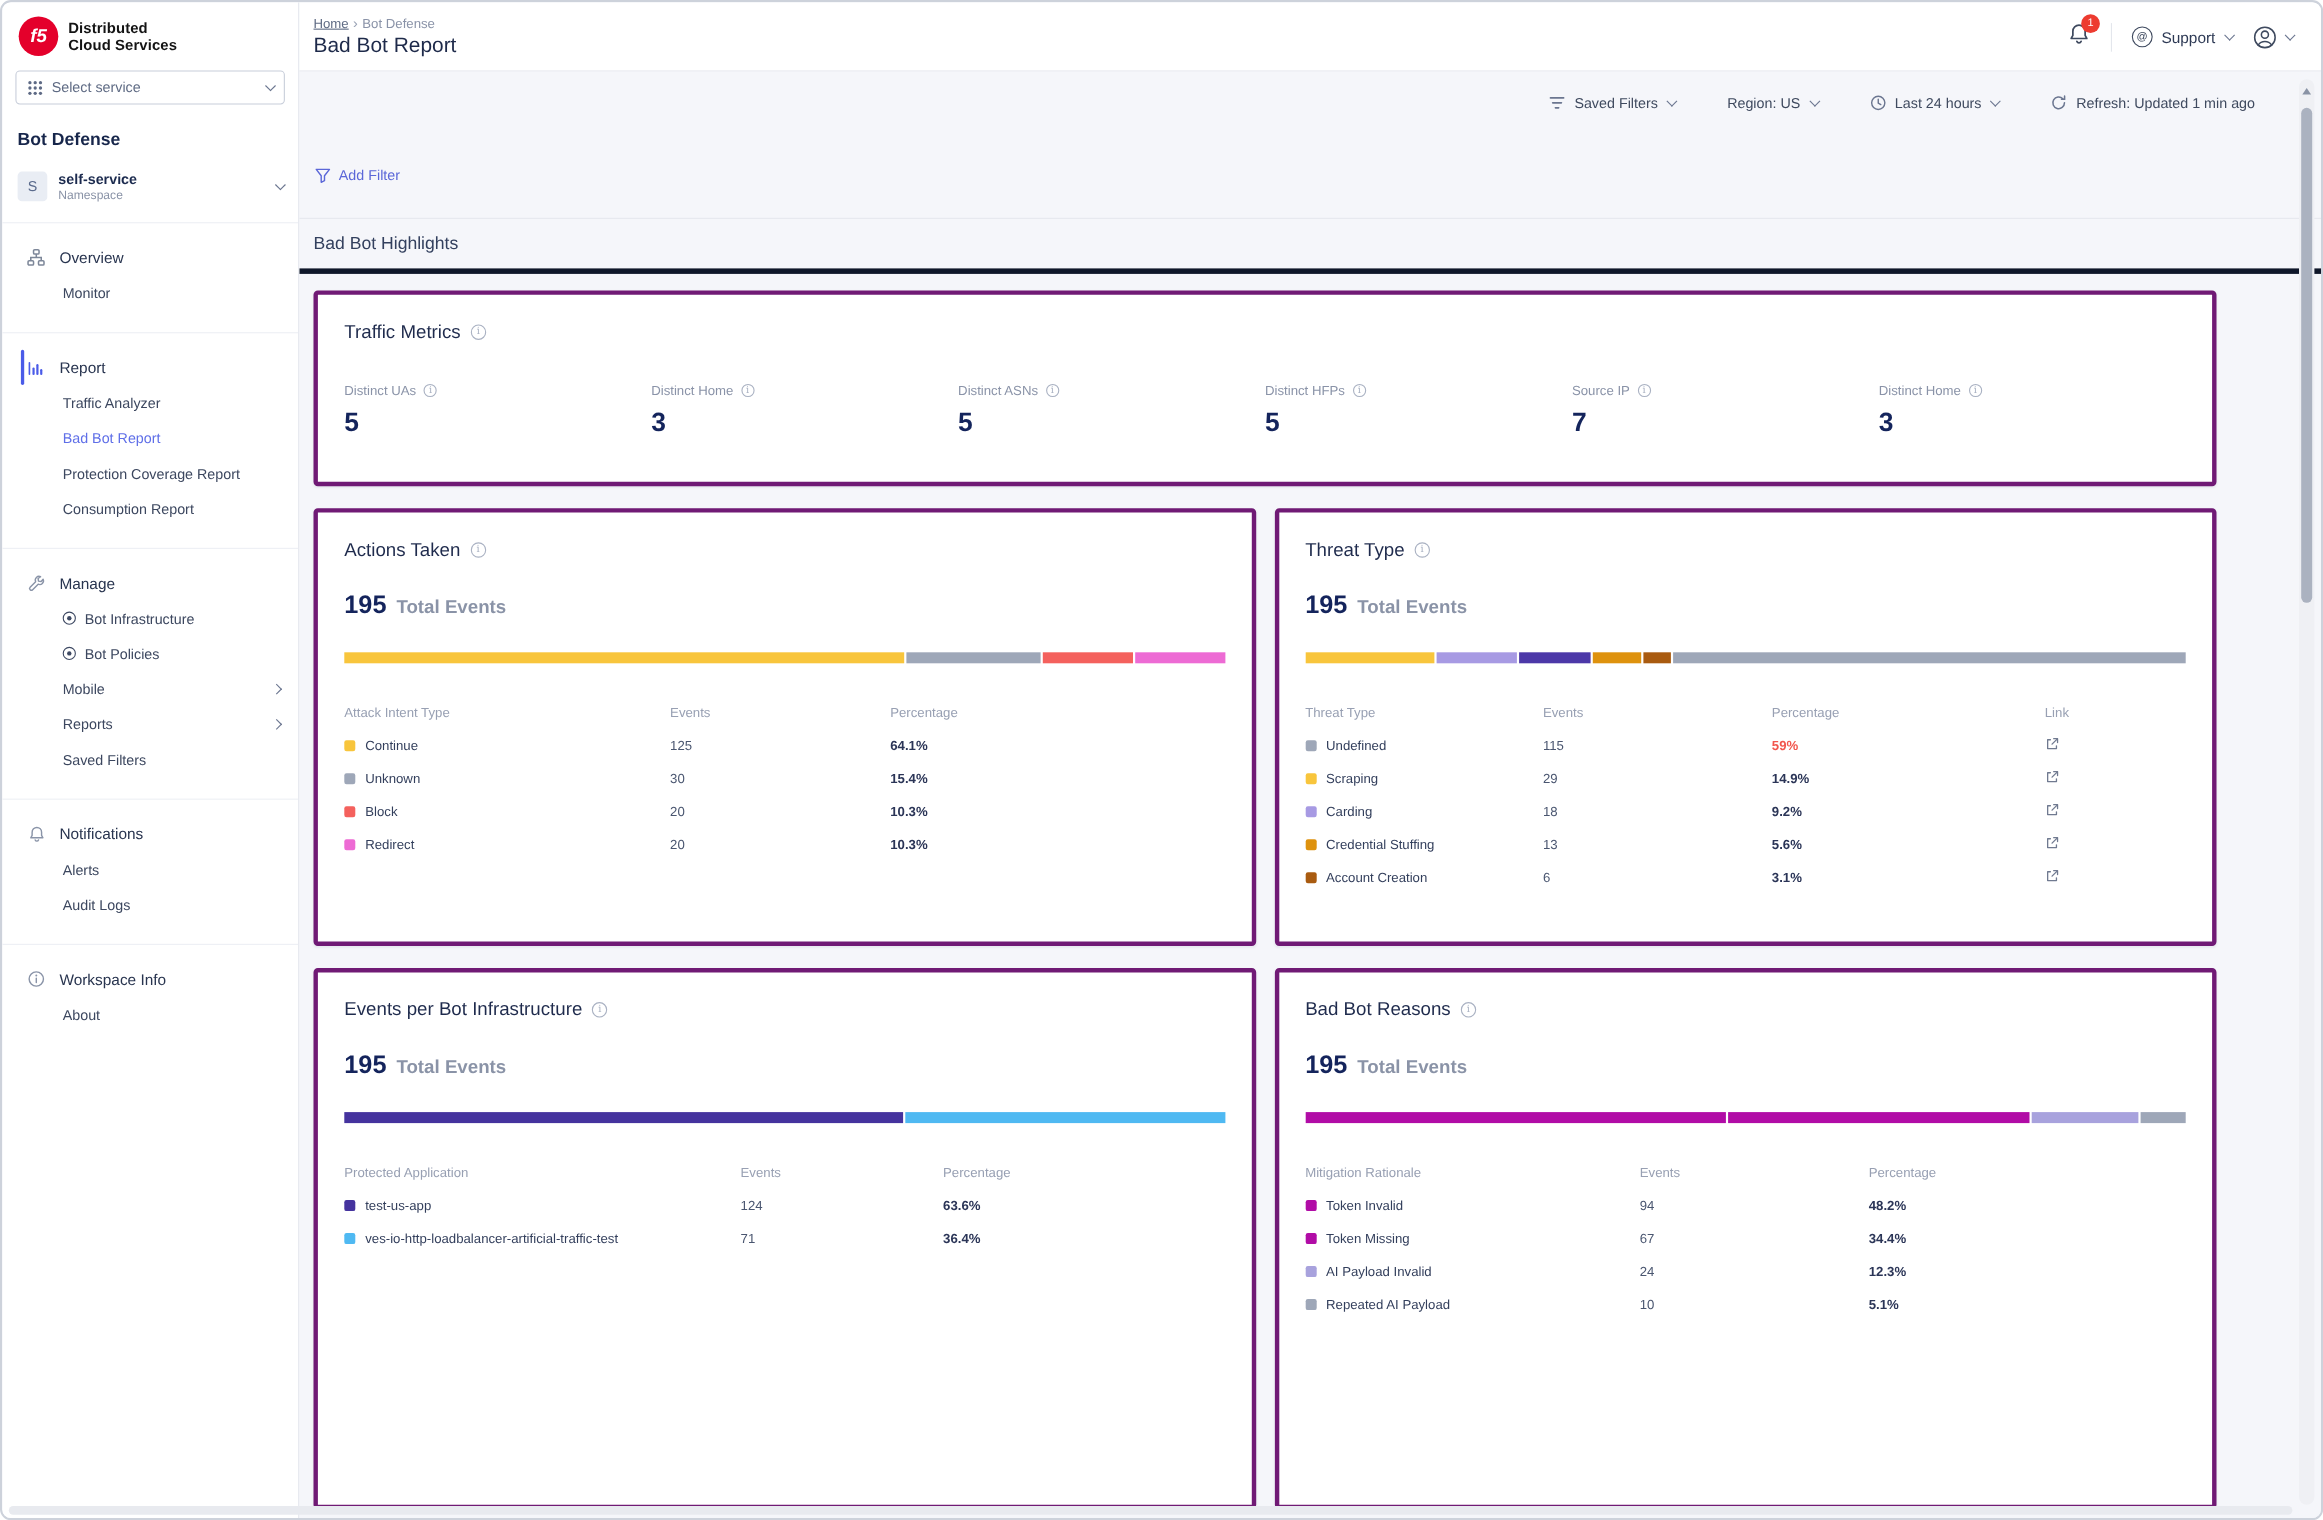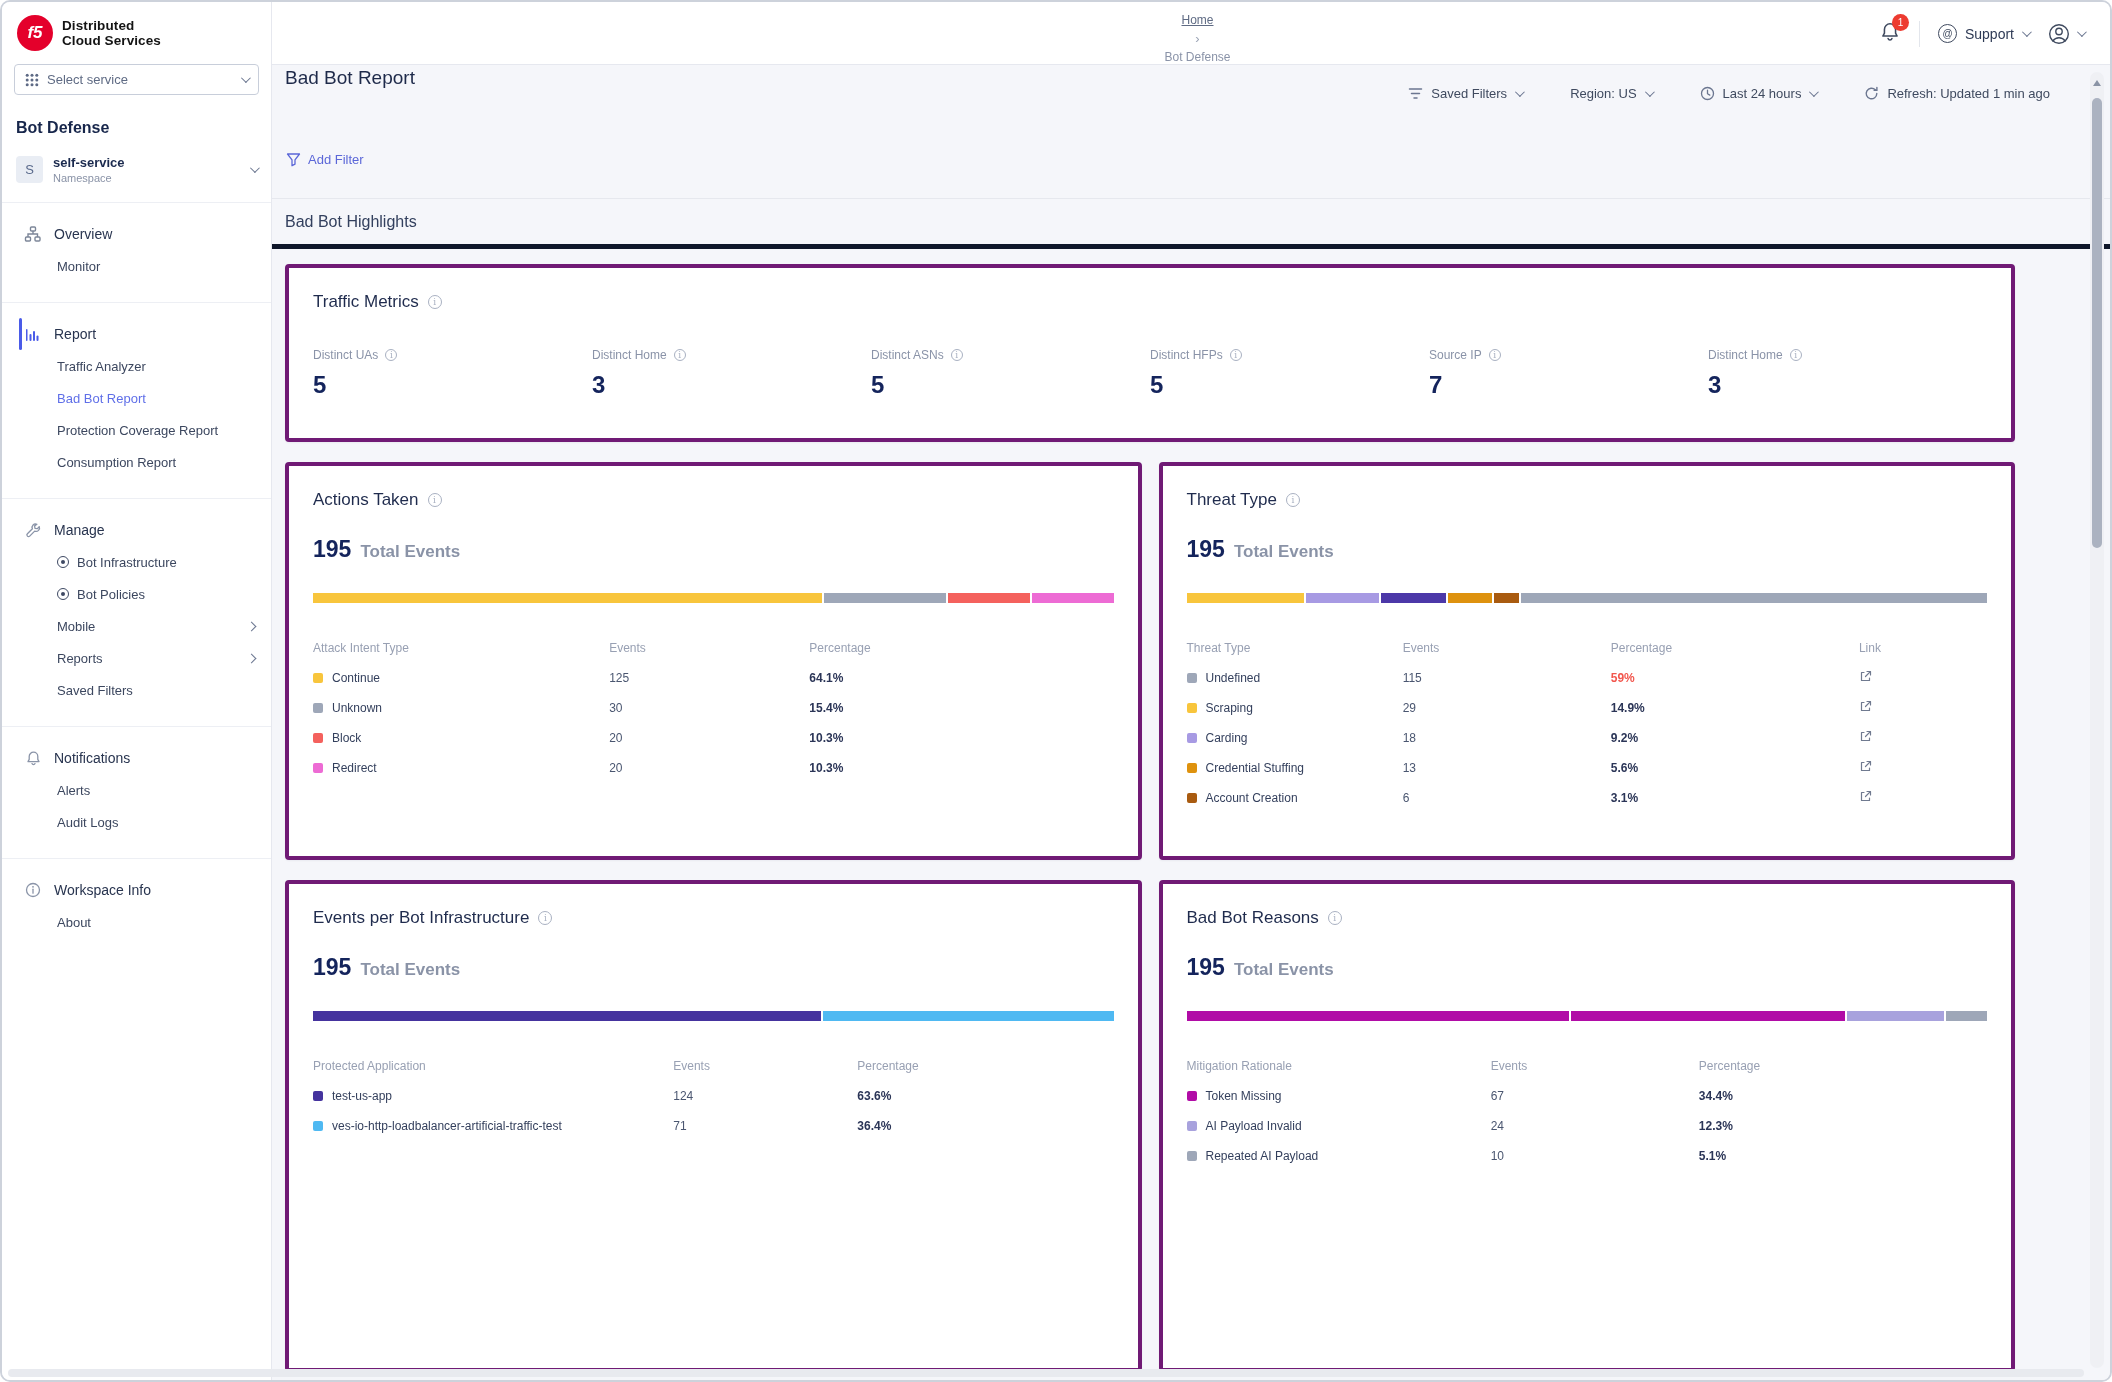--- a/index.html
+++ b/index.html
@@ -33,21 +33,21 @@
   .chev { width:7px; height:7px; border-right:1.5px solid #6B7690; border-bottom:1.5px solid #6B7690; display:inline-block; }
   .chev.down { transform:rotate(45deg) translateY(-2px); }
   .chev.right { transform:rotate(-45deg); }
 
   
   .info-icon { width:14px; height:14px; border:1px solid #A9B1C2; border-radius:50%; display:inline-flex; align-items:center; justify-content:center; color:#A9B1C2; flex:none; cursor:pointer; }
   .info-icon::after { content:"i"; font-size:9px; font-family:"DejaVu Serif", serif; }
 
   
   .topbar { position:absolute; left:270px; top:0; right:0; height:63px; background:#fff; border-bottom:1px solid #E6E8EF; z-index:4; }
-  .crumbs { display:flex; align-items:center; gap:4px; padding:11px 0 0 13px; font-size:12px;flex-direction:column; }
+  .crumbs { display:flex; align-items:center; gap:4px; padding:11px 0 0 13px; font-size:12px; }
   .crumb-home { color:#5F6B84; text-decoration:underline; cursor:pointer; }
   .crumb-sep { color:#9AA3B5; }
   .crumb-sep::after { content:"›"; font-size:13px; }
   .crumb-cur { color:#8A93A8; }
   .page-title { padding:3px 0 0 13px; font-size:19px; font-weight:500; color:#1E2A4A; }
   .top-right { position:absolute; right:26px; top:0; height:63px; display:flex; align-items:center; gap:18px; }
   .bell-wrap { position:relative; cursor:pointer; }
   .badge { position:absolute; top:-7px; right:-8px; min-width:17px; height:17px; border-radius:9px; background:#ED3B30; color:#fff; font-size:10px; display:flex; align-items:center; justify-content:center; padding:0 4px; }
   .vdiv { width:1px; height:26px; background:#E3E6EC; }
   .support { display:flex; align-items:center; gap:8px; cursor:pointer; font-size:14px; color:#2E3A55; }
@@ -591,20 +591,28 @@
             </div>
           <div class="thead grid-reasons">
             <span>Mitigation Rationale</span>
             <span>Events</span>
             <span>Percentage</span>
           </div>
           <div>
               <div class="trow grid-reasons">
                 <div class="label-cell">
                   <span class="swatch" style="background:#B10CA6"></span>
+                  <span>Token Invalid</span>
+                </div>
+                <div class="ev-cell">94</div>
+                <div class="pct-cell">48.2%</div>
+              </div>
+              <div class="trow grid-reasons">
+                <div class="label-cell">
+                  <span class="swatch" style="background:#B10CA6"></span>
                   <span>Token Missing</span>
                 </div>
                 <div class="ev-cell">67</div>
                 <div class="pct-cell">34.4%</div>
               </div>
               <div class="trow grid-reasons">
                 <div class="label-cell">
                   <span class="swatch" style="background:#A8A2DD"></span>
                   <span>AI Payload Invalid</span>
                 </div>

